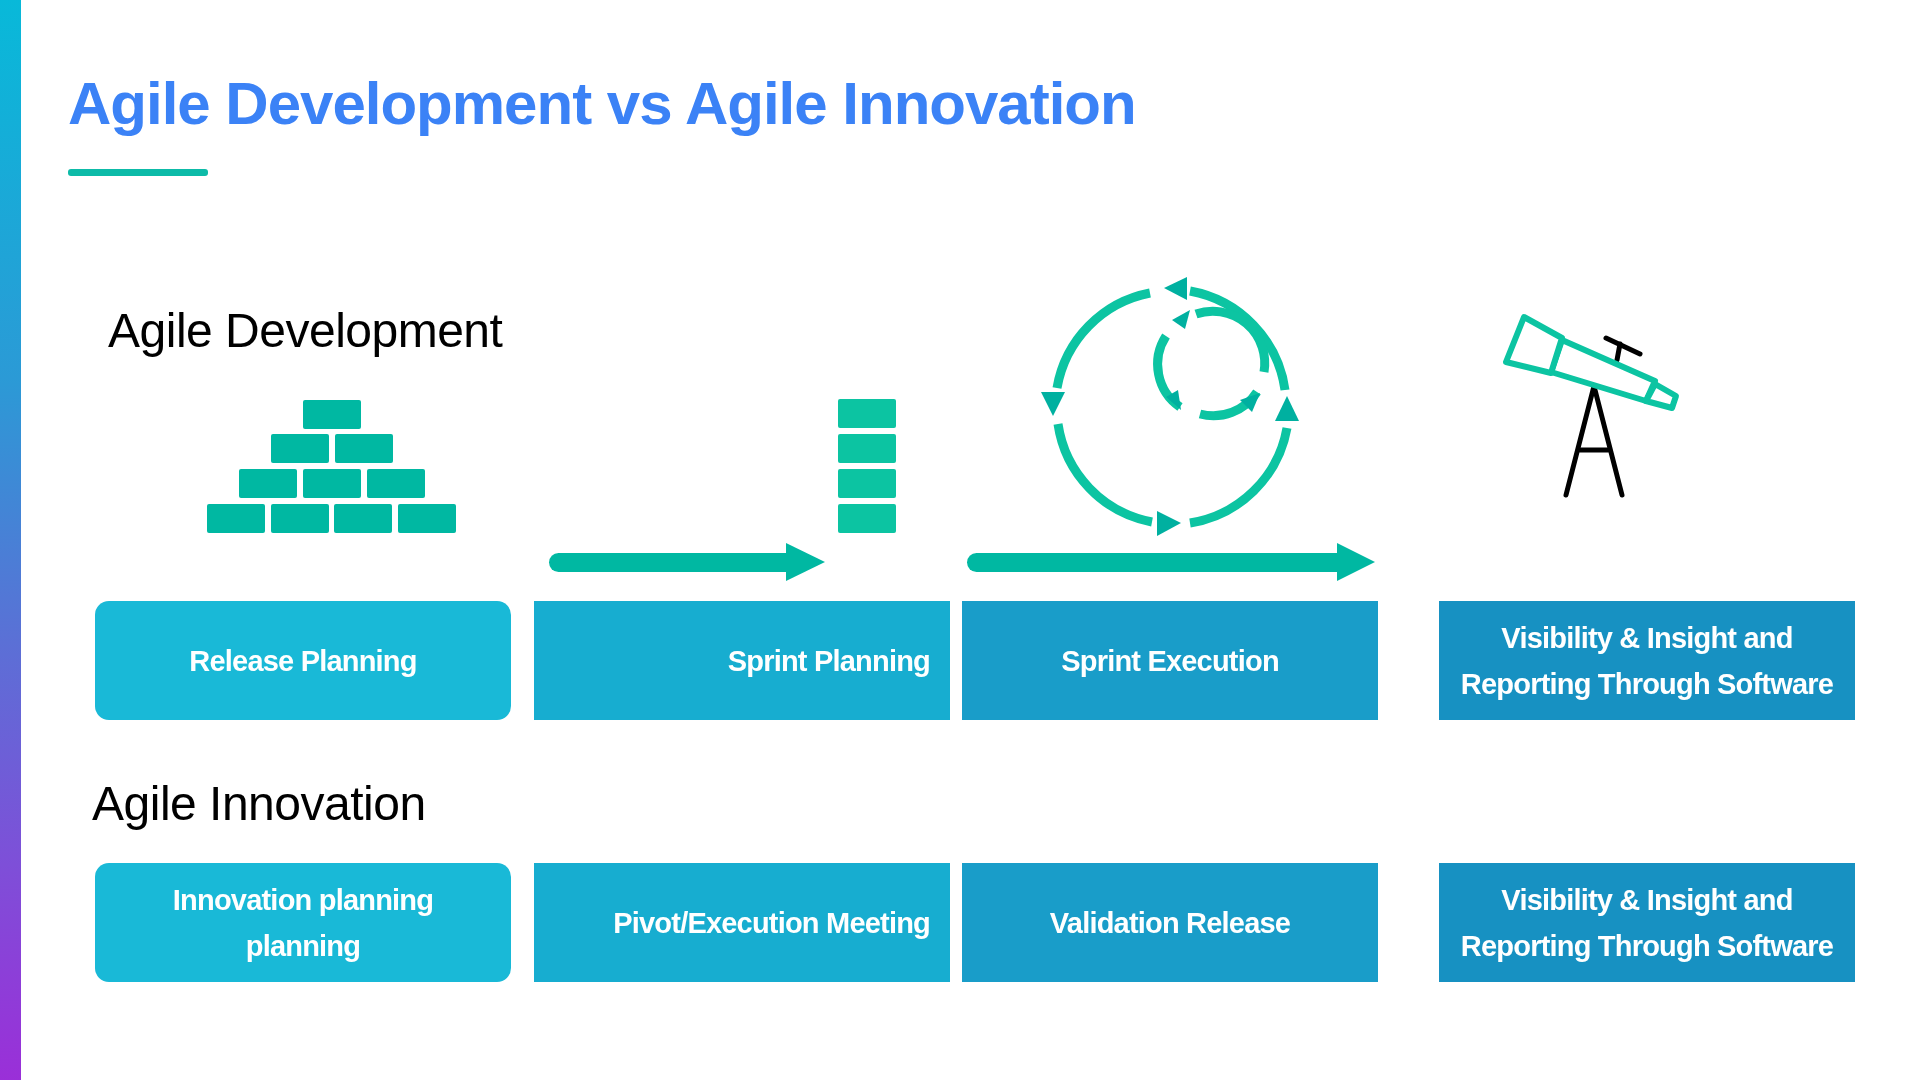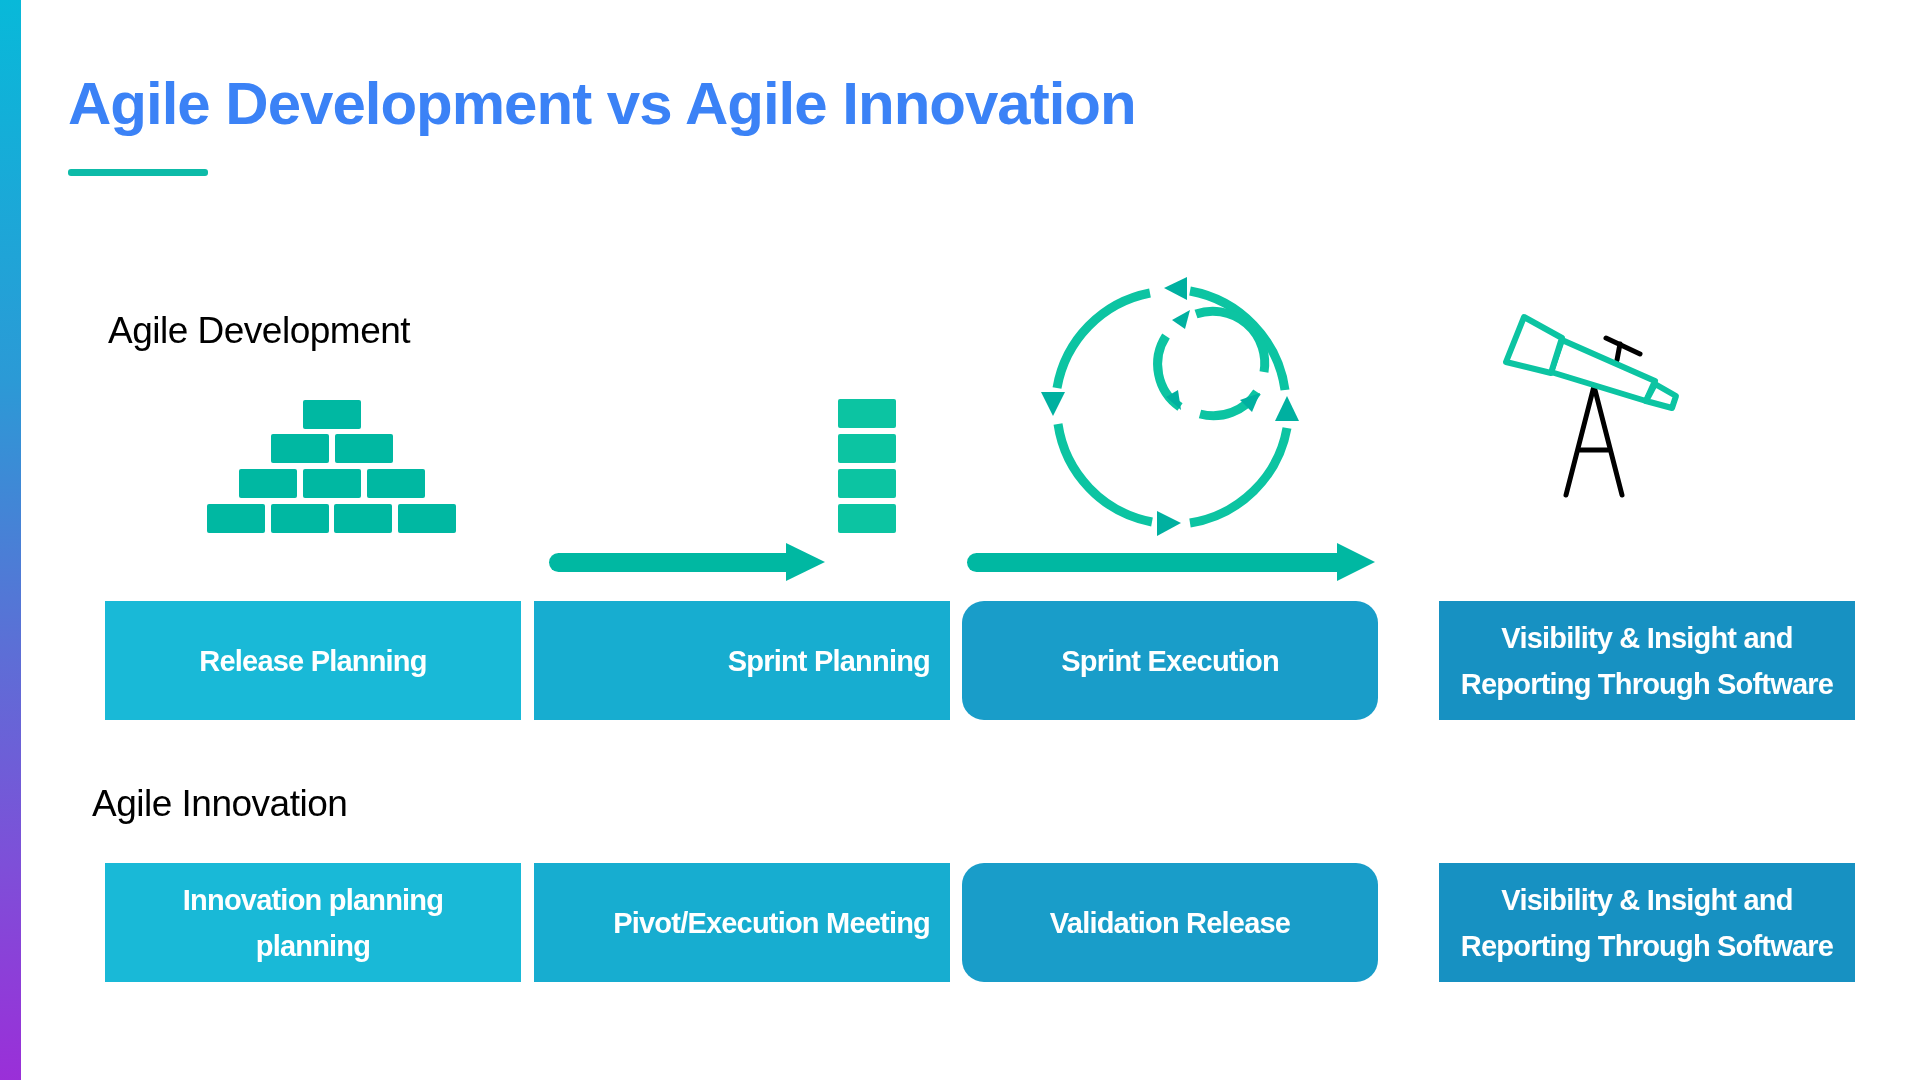--- a/index.html
+++ b/index.html
@@ -15,41 +15,41 @@
   .title {
     position: absolute; left: 68px; top: 66px;
     font-size: 60px; font-weight: 700; color: #3b82f6; letter-spacing: -1px;
     white-space: nowrap; line-height: 76px;
   }
   .title-underline {
     position: absolute; left: 68px; top: 169px; width: 140px; height: 7px;
     border-radius: 3px; background: #0DBBA8;
   }
   .section-heading {
-    position: absolute; font-size: 37px; font-weight: 400; color: #000;
+    position: absolute; font-size: 48px; font-weight: 400; color: #000;
     white-space: nowrap; letter-spacing: -0.5px; line-height: 56px;
   }
   #heading-dev { left: 108px; top: 303px; }
   #heading-inn { left: 92px; top: 776px; }
 
   .icons { position: absolute; left: 0; top: 0; width: 1920px; height: 1080px; pointer-events: none; }
   .icons > * { pointer-events: auto; }
 
   .step-box {
     position: absolute; height: 119px; width: 416px;
     display: flex; align-items: center; justify-content: center;
     color: #fff; text-align: center; font-weight: 700;
     font-size: 29px; line-height: 46px; letter-spacing: -0.8px;
     box-sizing: border-box; padding: 0 20px;
   }
   .row-dev { top: 601px; }
   .row-inn { top: 863px; }
-  .col-1 { left: 105px; background: #19B9D7; }
+  .col-1 { left: 95px; background: #19B9D7; border-radius: 14px; }
   .col-2 { left: 534px; background: #17ADD0; justify-content: flex-end; }
-  .col-3 { left: 962px; background: #199DC9; border-radius: 22px; }
+  .col-3 { left: 962px; background: #199DC9; }
   .col-4 { left: 1395px; background: #1791C2; margin-left: 44px; }
   .step-label { white-space: pre-line; }
 </style>
 </head>
 <body>
 
 <div class="accent-bar"></div>
 
 <div class="title">Agile Development vs Agile Innovation</div>
 <div class="title-underline"></div>

